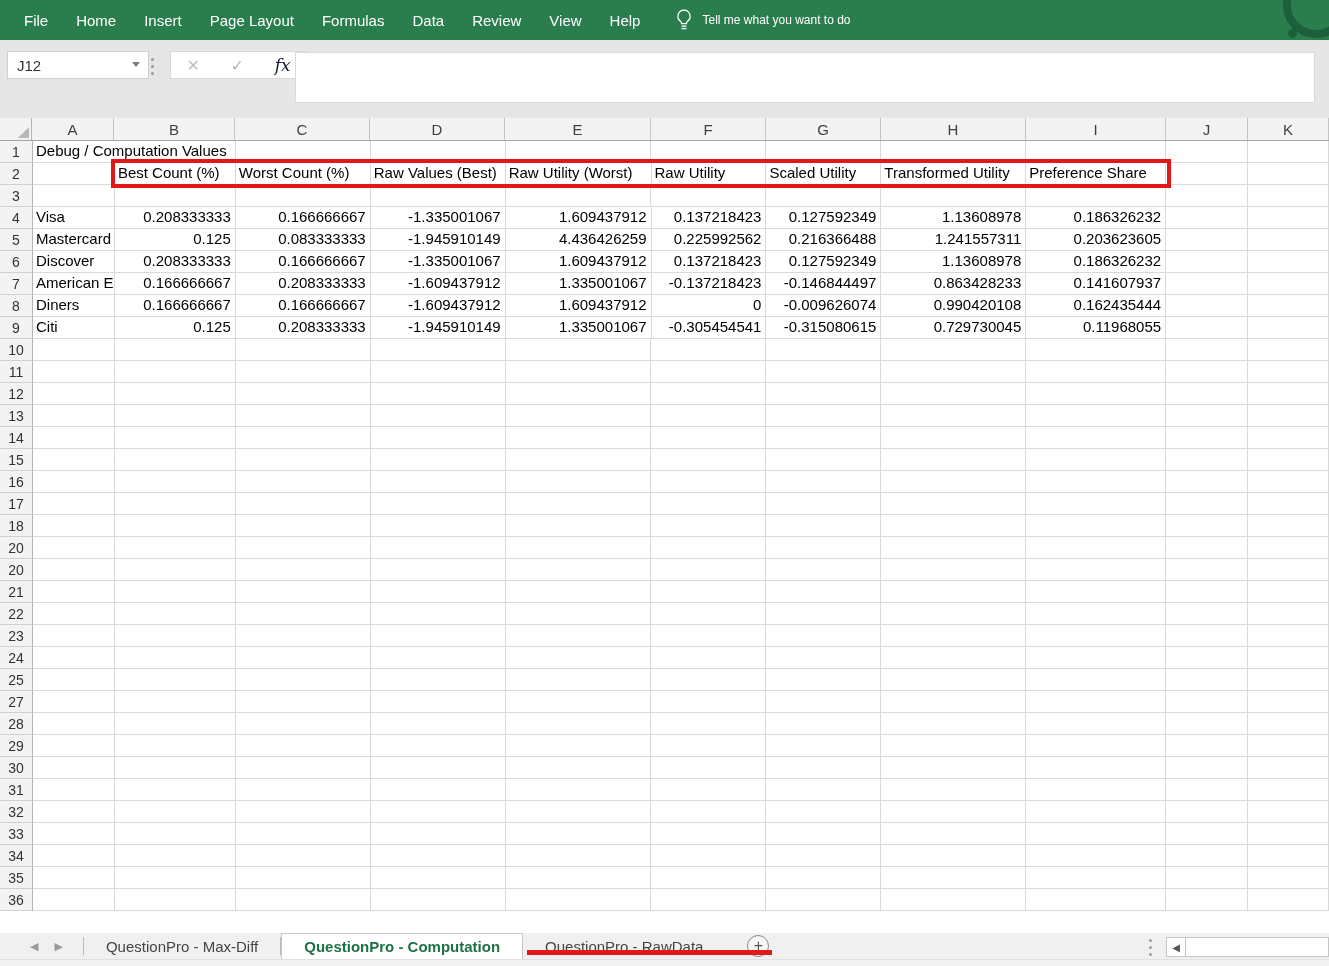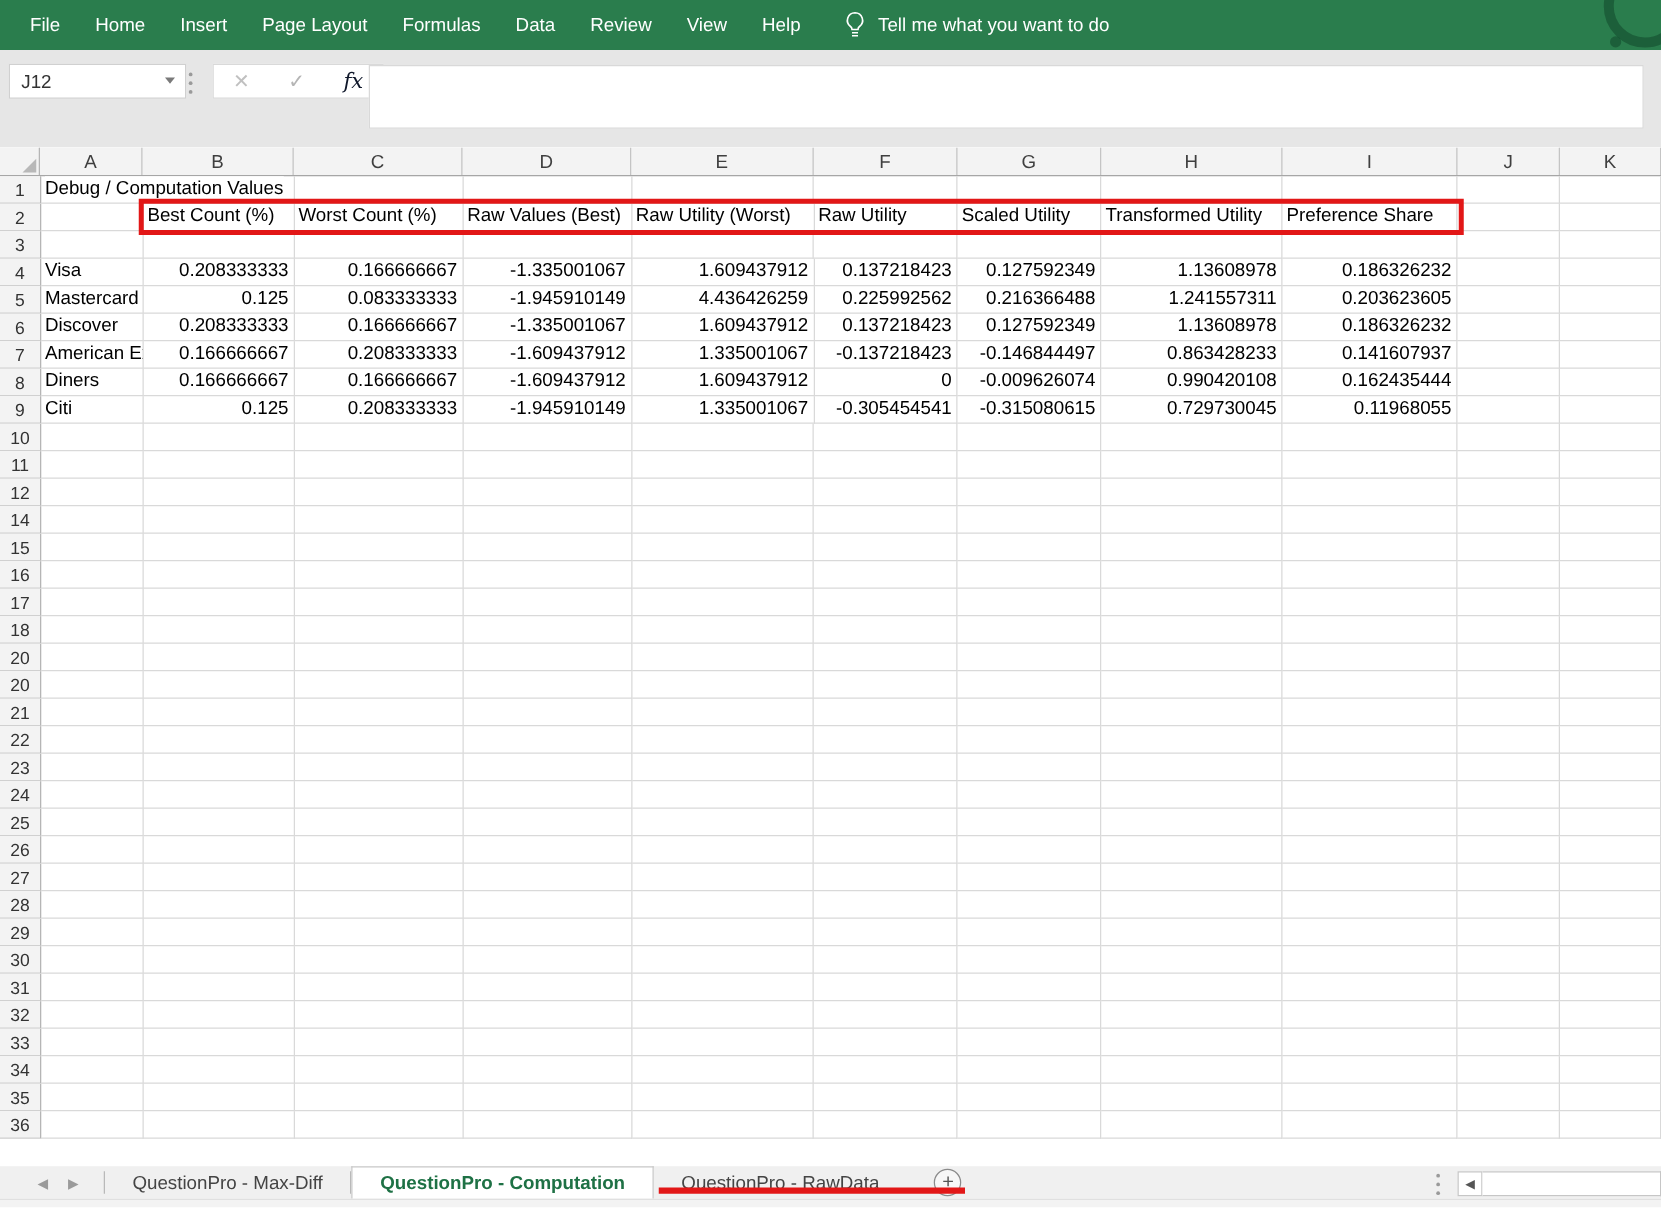--- a/index.html
+++ b/index.html
@@ -7,21 +7,21 @@
   body { font-family:"Liberation Sans", sans-serif; background:#fff; position:relative; }
 
   
   .ribbon { position:absolute; left:0; top:0; width:1329px; height:40px;
             display:flex; align-items:center; padding-left:10px; overflow:hidden; }
   .rtabs { display:flex; align-items:center; height:100%; }
   .rtab { color:#fff; font-size:15px; padding:0 14px; height:100%;
           display:flex; align-items:center; cursor:pointer; white-space:nowrap; }
   .tellme { display:flex; align-items:center; margin-left:22px; color:#fff; }
   .bulb { margin-right:10px; display:flex; align-items:center; }
-  .tellme-label { font-size:15px; white-space:nowrap; }
+  .tellme-label { font-size:12px; white-space:nowrap; }
   .deco-circle { position:absolute; right:-20px; top:-28px; width:66px; height:66px;
                  border-radius:50%; border:8px solid rgba(10,60,35,0.45); }
   .deco-dot { position:absolute; right:32px; top:29px; width:9px; height:9px;
               border-radius:50%; background:rgba(10,60,35,0.45); }
 
   
   .chrome { position:absolute; left:0; top:40px; width:1329px; height:78px; background:#e6e6e6; }
   .namebox { position:absolute; left:7px; top:11px; width:142px; height:28px; background:#fff;
              border:1px solid #d0d0d0; font-size:15px; color:#333;
              display:flex; align-items:center; padding-left:9px; }
@@ -316,20 +316,34 @@
         <div class="cell" style="width: 135px;"></div>
         <div class="cell" style="width: 146px;"></div>
         <div class="cell" style="width: 115px;"></div>
         <div class="cell" style="width: 115px;"></div>
         <div class="cell" style="width: 145px;"></div>
         <div class="cell" style="width: 140px;"></div>
         <div class="cell" style="width: 82px;"></div>
         <div class="cell" style="width: 81px;"></div>
       </div>
       <div class="grow">
+        <div class="rowh">13</div>
+        <div class="cell" style="width: 82px;"></div>
+        <div class="cell" style="width: 121px;"></div>
+        <div class="cell" style="width: 135px;"></div>
+        <div class="cell" style="width: 135px;"></div>
+        <div class="cell" style="width: 146px;"></div>
+        <div class="cell" style="width: 115px;"></div>
+        <div class="cell" style="width: 115px;"></div>
+        <div class="cell" style="width: 145px;"></div>
+        <div class="cell" style="width: 140px;"></div>
+        <div class="cell" style="width: 82px;"></div>
+        <div class="cell" style="width: 81px;"></div>
+      </div>
+      <div class="grow">
         <div class="rowh">14</div>
         <div class="cell" style="width: 82px;"></div>
         <div class="cell" style="width: 121px;"></div>
         <div class="cell" style="width: 135px;"></div>
         <div class="cell" style="width: 135px;"></div>
         <div class="cell" style="width: 146px;"></div>
         <div class="cell" style="width: 115px;"></div>
         <div class="cell" style="width: 115px;"></div>
         <div class="cell" style="width: 145px;"></div>
         <div class="cell" style="width: 140px;"></div>
@@ -471,34 +485,20 @@
         <div class="cell" style="width: 146px;"></div>
         <div class="cell" style="width: 115px;"></div>
         <div class="cell" style="width: 115px;"></div>
         <div class="cell" style="width: 145px;"></div>
         <div class="cell" style="width: 140px;"></div>
         <div class="cell" style="width: 82px;"></div>
         <div class="cell" style="width: 81px;"></div>
       </div>
       <div class="grow">
         <div class="rowh">25</div>
-        <div class="cell" style="width: 82px;"></div>
-        <div class="cell" style="width: 121px;"></div>
-        <div class="cell" style="width: 135px;"></div>
-        <div class="cell" style="width: 135px;"></div>
-        <div class="cell" style="width: 146px;"></div>
-        <div class="cell" style="width: 115px;"></div>
-        <div class="cell" style="width: 115px;"></div>
-        <div class="cell" style="width: 145px;"></div>
-        <div class="cell" style="width: 140px;"></div>
-        <div class="cell" style="width: 82px;"></div>
-        <div class="cell" style="width: 81px;"></div>
-      </div>
-      <div class="grow">
-        <div class="rowh">26</div>
         <div class="cell" style="width: 82px;"></div>
         <div class="cell" style="width: 121px;"></div>
         <div class="cell" style="width: 135px;"></div>
         <div class="cell" style="width: 135px;"></div>
         <div class="cell" style="width: 146px;"></div>
         <div class="cell" style="width: 115px;"></div>
         <div class="cell" style="width: 115px;"></div>
         <div class="cell" style="width: 145px;"></div>
         <div class="cell" style="width: 140px;"></div>
         <div class="cell" style="width: 82px;"></div>

